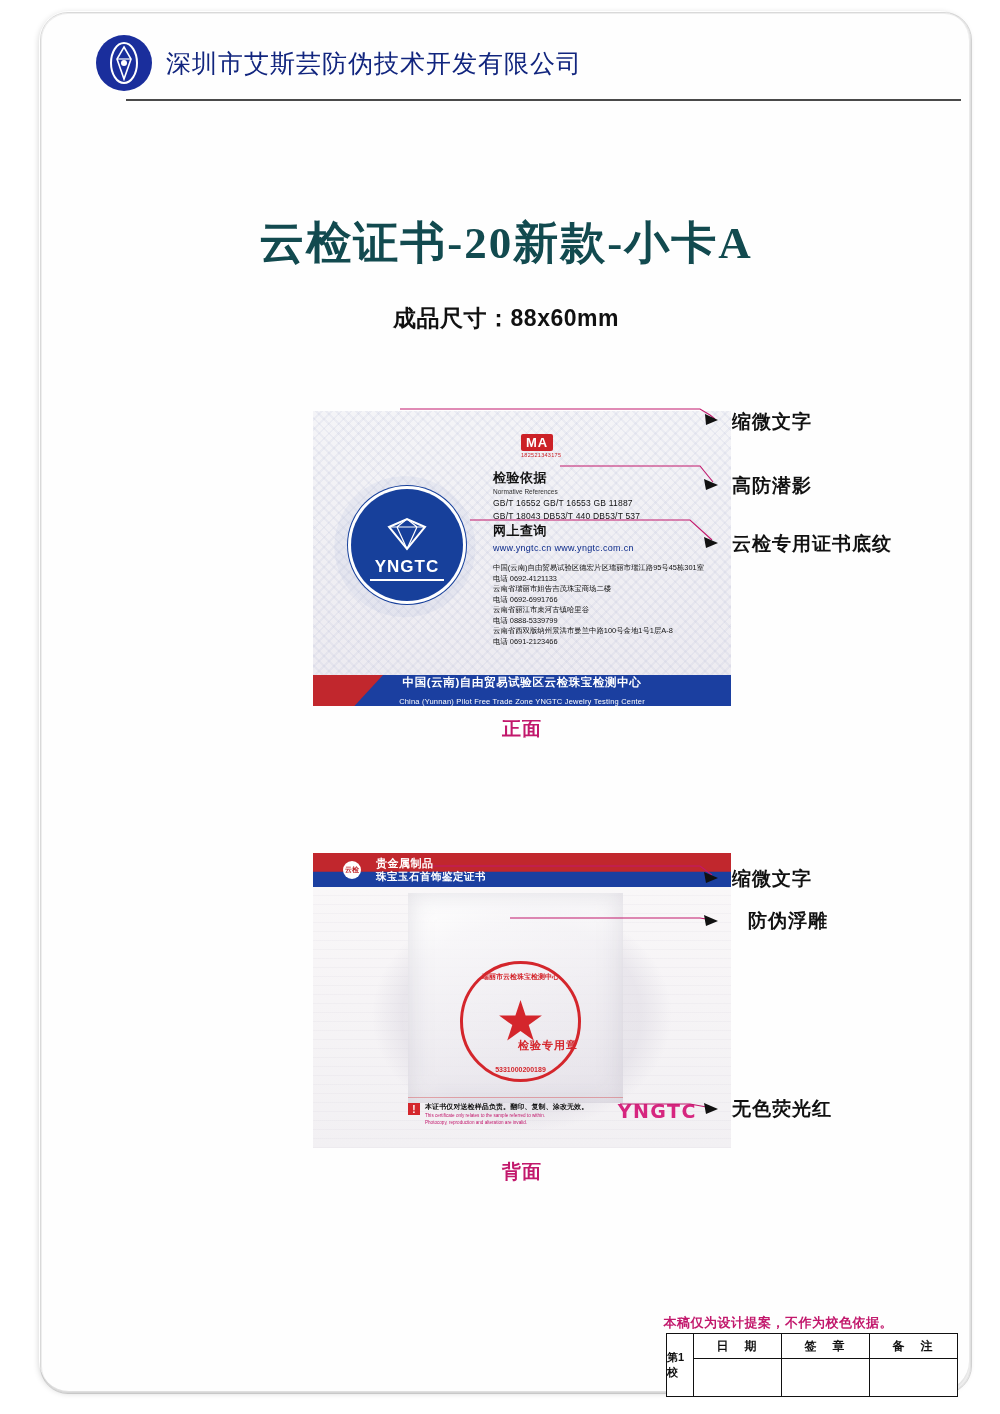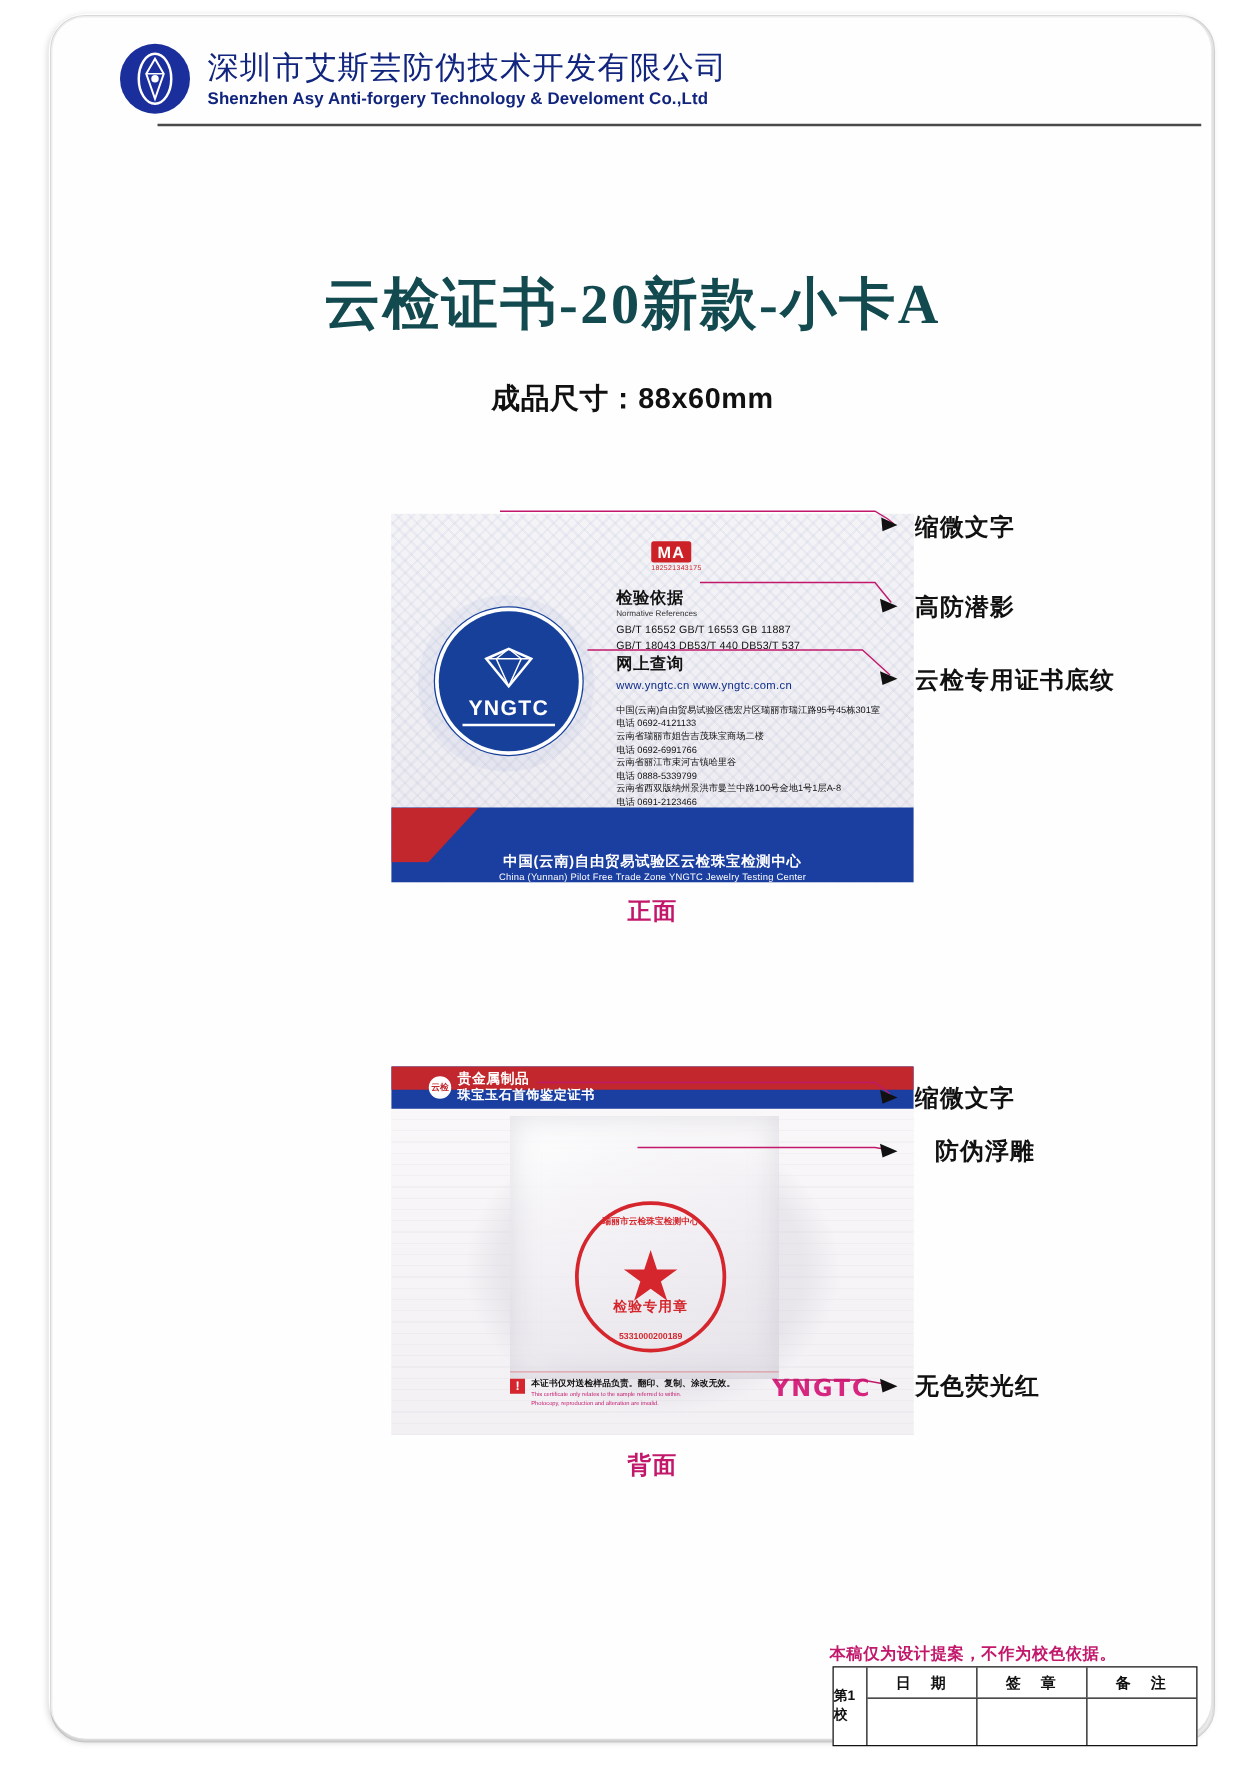--- a/index.html
+++ b/index.html
@@ -106,23 +106,23 @@
   #blk-norm{top:58px;}
   #blk-norm .h{font-size:13px;font-weight:bold;letter-spacing:.5px;}
   #blk-norm .sub{font-size:6.5px;color:#333;margin-top:1px;}
   #blk-norm .l{font-size:8.5px;margin-top:3px;letter-spacing:.2px;}
   #blk-web{top:111px;}
   #blk-web .h{font-size:13px;font-weight:bold;letter-spacing:.5px;}
   #blk-web .l{font-size:9px;margin-top:3px;color:#0b2a8a;letter-spacing:.3px;}
   #blk-addr{top:152px;}
   #blk-addr .l{font-size:7.4px;line-height:1.42;color:#111;}
   #front-footer{
-    position:absolute;left:0;bottom:0;width:100%;height:60px;
+    position:absolute;left:0;bottom:0;width:100%;height:31px;
     background:linear-gradient(90deg,#1b3fa0 0%,#1b3fa0 100%);
-    display:flex;align-items:center;justify-content:flex-end;flex-direction:column;
+    display:flex;align-items:center;justify-content:space-between;flex-direction:column;
     color:#fff;
   }
   #front-footer .fc{font-size:11.5px;font-weight:bold;letter-spacing:.6px;}
   #front-footer .fe{font-size:7.5px;margin-top:0;letter-spacing:.2px;}
   #front-footer:before{
     content:"";position:absolute;left:0;top:0;width:70px;height:44px;
     background:#c1272d;
     clip-path:polygon(0 0,100% 0,42% 100%,0 100%);
   }
   #front-caption{
@@ -148,40 +148,40 @@
   }
   #back-header:before{
     content:"";position:absolute;left:0;top:0;width:100%;height:34px;
     background:#c1272d;clip-path:polygon(0 0,100% 0,100% 55%,0 55%);
   }
   #back-header .bh-logo{
     position:relative;z-index:2;width:18px;height:18px;border-radius:50%;
     background:#fff;margin-left:30px;display:flex;align-items:center;justify-content:center;
   }
   #back-header .bh-logo span{font-size:7px;color:#c1272d;font-weight:bold;}
-  #back-header .bh-txt{position:relative;z-index:2;margin-left:5px;line-height:1.25;}
+  #back-header .bh-txt{position:relative;z-index:2;margin-left:15px;line-height:1.25;}
   #back-header .bh1{font-size:11px;font-weight:bold;letter-spacing:.5px;}
   #back-header .bh2{font-size:10.5px;font-weight:bold;letter-spacing:.5px;}
   #emboss{
     position:absolute;left:95px;top:40px;width:215px;height:210px;
     background:linear-gradient(160deg, rgba(255,255,255,.85), rgba(228,224,232,.55));
     box-shadow:inset 0 0 24px rgba(170,165,180,.35);
   }
   #red-stamp{
     position:absolute;left:147px;top:108px;width:115px;height:115px;
     border:3px solid #d4262c;border-radius:50%;
     color:#d4262c;
   }
   #red-stamp .stamp-top, #red-stamp .stamp-bot{
     position:absolute;left:0;width:100%;text-align:center;font-size:7px;font-weight:bold;
   }
   #red-stamp .stamp-top{top:8px;}
   #red-stamp .stamp-bot{bottom:6px;}
   #red-stamp .stamp-mid{
-    position:absolute;left:0;bottom:26px;width:100%;text-align:center;
+    position:absolute;left:0;bottom:26px;width:100%;text-align:right;
     font-size:11px;font-weight:bold;letter-spacing:1px;
   }
   #warn-box{
     position:absolute;left:95px;bottom:22px;width:215px;
     display:flex;align-items:flex-start;gap:5px;
     border-top:1px solid rgba(212,38,44,.35);
     padding-top:4px;
   }
   #warn-box .bang{
     width:12px;height:12px;background:#d4262c;color:#fff;font-size:10px;font-weight:bold;
@@ -237,21 +237,20 @@
     <div id="logo-mark">
       <svg width="40" height="44" viewBox="0 0 40 44" aria-hidden="true">
         <ellipse cx="20" cy="22" rx="13" ry="20" fill="none" stroke="#ffffff" stroke-width="2"></ellipse>
         <path d="M20 6 L27 18 L20 38 L13 18 Z" fill="none" stroke="#ffffff" stroke-width="1.6"></path>
         <path d="M13 18 L27 18" stroke="#ffffff" stroke-width="1.2"></path>
         <circle cx="20" cy="22" r="3" fill="#ffffff"></circle>
       </svg>
     </div>
     <div class="hdr-text">
       <div id="company-cn">深圳市艾斯芸防伪技术开发有限公司</div>
-      <div id="company-en">Shenzhen Asy Anti-forgery Technology &amp; Develoment Co.,Ltd</div>
     </div>
   </div>
   <div id="header-rule"></div>
 
   <div id="title">云检证书-20新款-小卡A</div>
   <div id="subtitle">成品尺寸：88x60mm</div>
 
   <div id="front-card">
     <div class="guilloche"></div>
 

